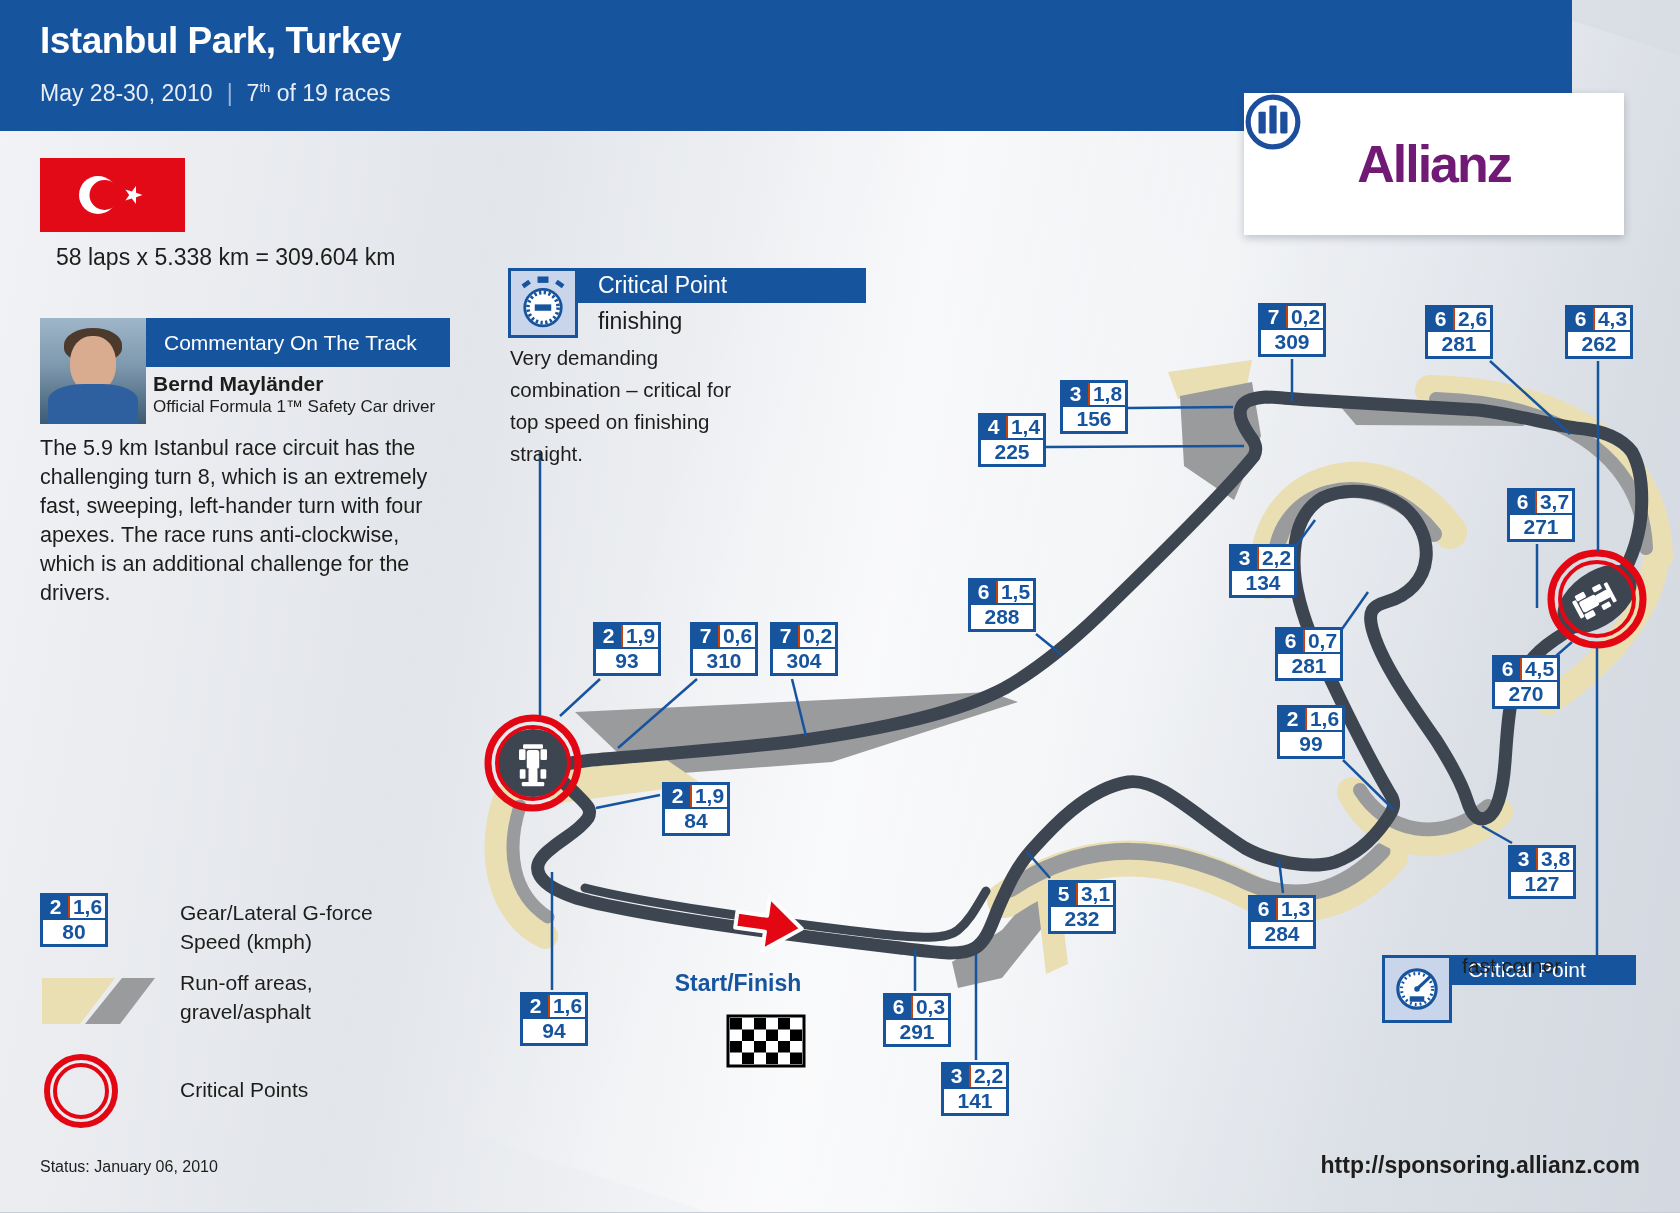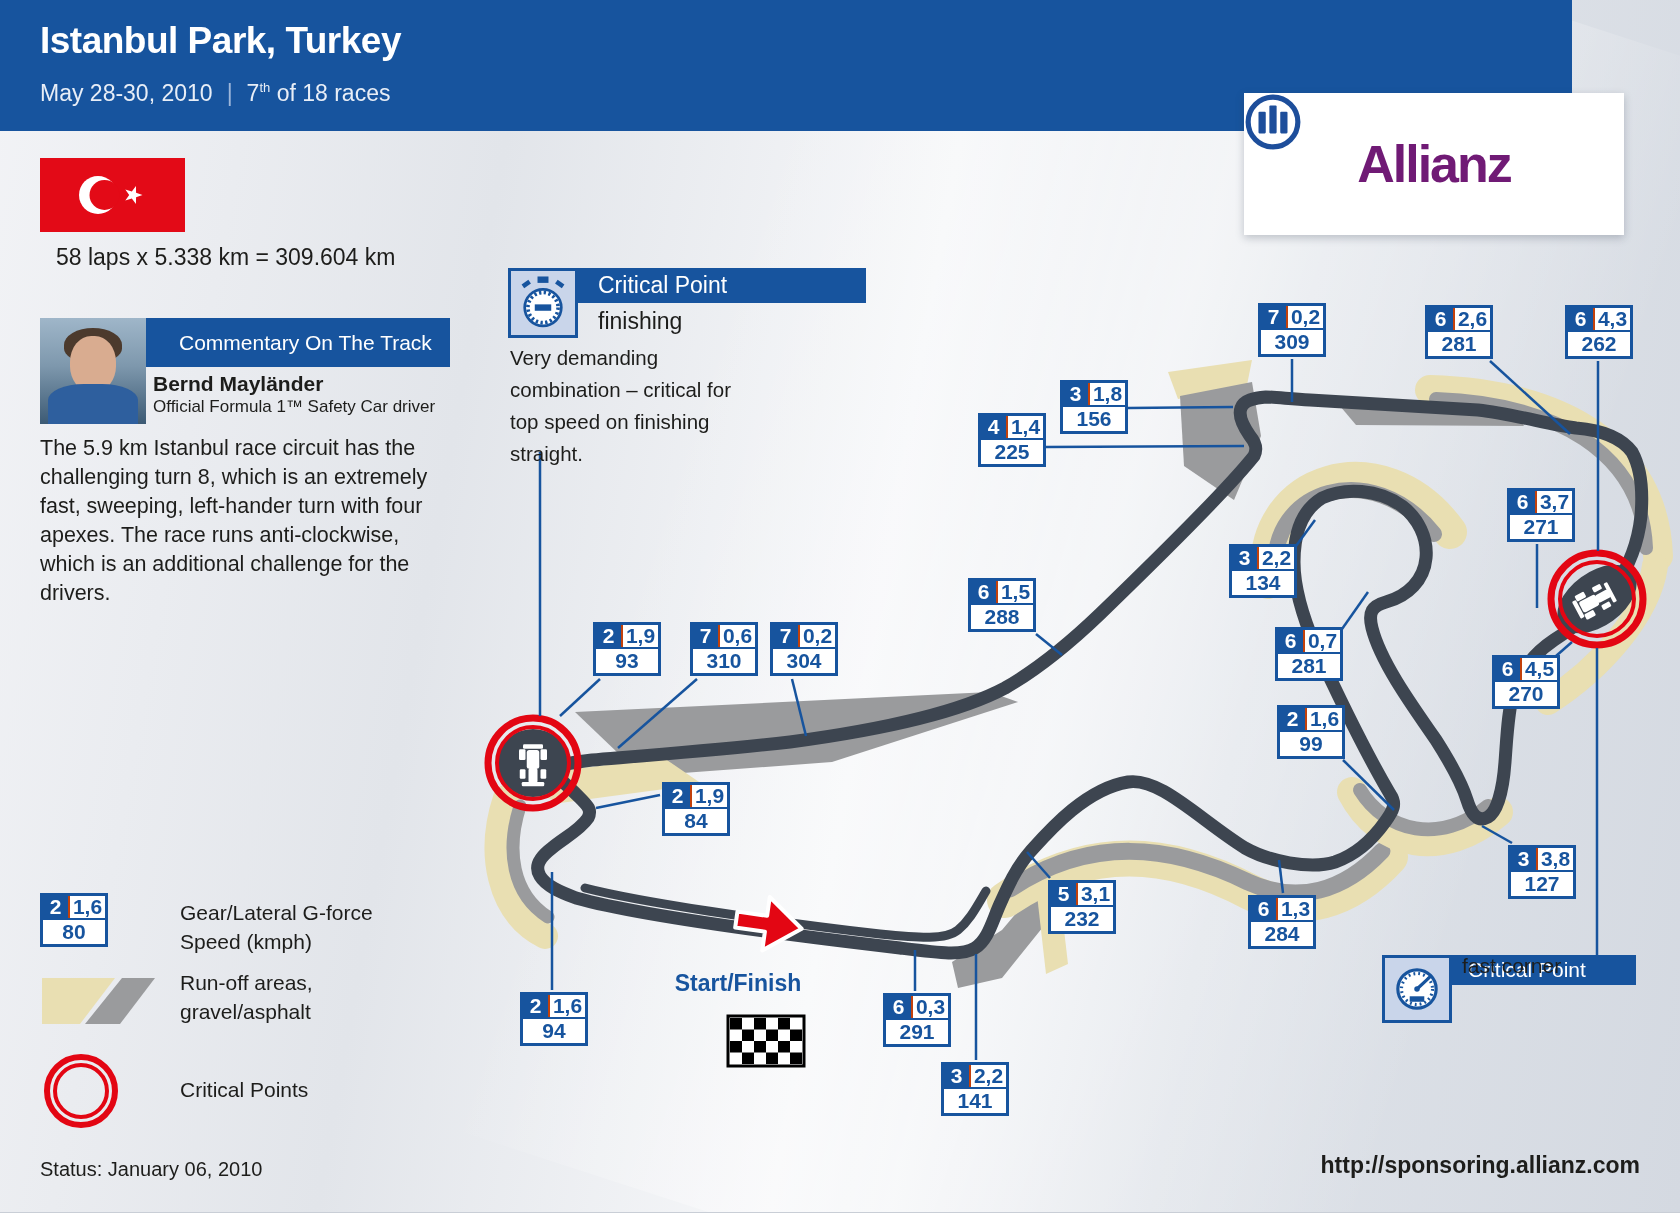--- a/index.html
+++ b/index.html
@@ -21,21 +21,21 @@
   
   #flag{position:absolute;left:40px;top:158px;}
   #distance{position:absolute;left:56px;top:244px;font-size:23px;font-weight:500;}
   
   #photo{position:absolute;left:40px;top:318px;width:106px;height:106px;
     background:linear-gradient(180deg,#9fb6c9 0%,#7e98ad 45%,#3c5a74 100%);overflow:hidden;}
   #photo .hair{position:absolute;left:24px;top:10px;width:58px;height:34px;border-radius:50% 50% 40% 40%;background:#4c3a2d;}
   #photo .face{position:absolute;left:30px;top:18px;width:46px;height:56px;border-radius:46%;background:#d9ac90;}
   #photo .shirt{position:absolute;left:8px;top:66px;width:90px;height:40px;border-radius:40% 40% 0 0;background:#2e5f9e;}
   #commentary-bar{position:absolute;left:146px;top:318px;width:304px;height:49px;background:#17549e;color:#fff;
-    font-size:21px;font-weight:500;display:flex;align-items:center;padding-left:33px;box-sizing:border-box;}
+    font-size:21px;font-weight:500;display:flex;align-items:center;padding-left:18px;box-sizing:border-box;}
   #commentary-name{position:absolute;left:153px;top:372px;font-size:21px;font-weight:bold;}
   #commentary-role{position:absolute;left:153px;top:397px;font-size:17px;}
   #commentary-text{position:absolute;left:40px;top:434px;width:414px;font-size:21.5px;line-height:29px;}
   
   .cp-icon{position:absolute;background:#c9d5ea;border:3px solid #17549e;box-sizing:border-box;}
   .cp-bar{position:absolute;background:#17549e;color:#fff;font-weight:500;display:flex;align-items:center;box-sizing:border-box;}
   .cp-sub{position:absolute;font-size:23px;color:#1d1d1b;}
   .cp-text{position:absolute;font-size:20.5px;line-height:32px;color:#1d1d1b;}
   #cp1-icon{left:508px;top:268px;width:70px;height:70px;}
   #cp1-bar{left:578px;top:268px;width:288px;height:35px;font-size:23px;padding-left:20px;}
@@ -53,21 +53,21 @@
   .lbl .gf{flex:1;text-align:center;border-left:2px solid #c2410c;}
   .lbl .r2{border-top:2px solid #17549e;text-align:center;flex:1;line-height:24px;}
   
   #startfinish{position:absolute;left:663px;top:970px;width:150px;text-align:center;
     font-size:23px;font-weight:bold;color:#17549e;}
   
   #legend-gear-text{position:absolute;left:180px;top:886px;font-size:21px;line-height:29px;margin-top:12px;}
   #legend-runoff-text{position:absolute;left:180px;top:968px;font-size:21px;line-height:29px;}
   #legend-critical-text{position:absolute;left:180px;top:1078px;font-size:21px;}
   
-  #status{position:absolute;left:40px;top:1158px;font-size:20px;}
+  #status{position:absolute;left:40px;top:1158px;font-size:16px;}
   #url{position:absolute;right:40px;top:1152px;font-size:23px;font-weight:bold;cursor:pointer;}
   svg{position:absolute;left:0;top:0;}
 </style>
 </head>
 <body>
 <div id="stage">
 
   <div class="streak"></div>
 
   <svg id="map" width="1680" height="1213" viewBox="0 0 1680 1213">
@@ -199,21 +199,21 @@
 
     <g>
       <circle cx="81" cy="1091" r="34" stroke="#e30613" stroke-width="6" fill="none"></circle>
       <circle cx="81" cy="1091" r="26" stroke="#e30613" stroke-width="4" fill="none"></circle>
     </g>
   </svg>
 
   <div id="header"></div>
   <div id="title">Istanbul Park, Turkey</div>
   <div id="subtitle">
-    <span>May 28-30, 2010</span><span class="sep">|</span><span>7</span><sup>th</sup>&nbsp;<span>of 18 races</span>
+    <span>May 28-30, 2010</span><span class="sep">|</span><span>7</span><sup>th</sup>&nbsp;<span>of 19 races</span>
   </div>
   <div id="allianz-box">
     <span id="allianz-word">Allianz</span>
     <svg width="58" height="58" viewBox="0 0 56 56">
       <circle cx="28" cy="28" r="24" fill="#fff" stroke="#1d4e9b" stroke-width="5"></circle>
       <rect x="14" y="18" width="7" height="21" rx="1" fill="#1d4e9b"></rect>
       <rect x="24.5" y="12" width="7" height="27" rx="1" fill="#1d4e9b"></rect>
       <rect x="35" y="18" width="7" height="21" rx="1" fill="#1d4e9b"></rect>
     </svg>
   </div>

